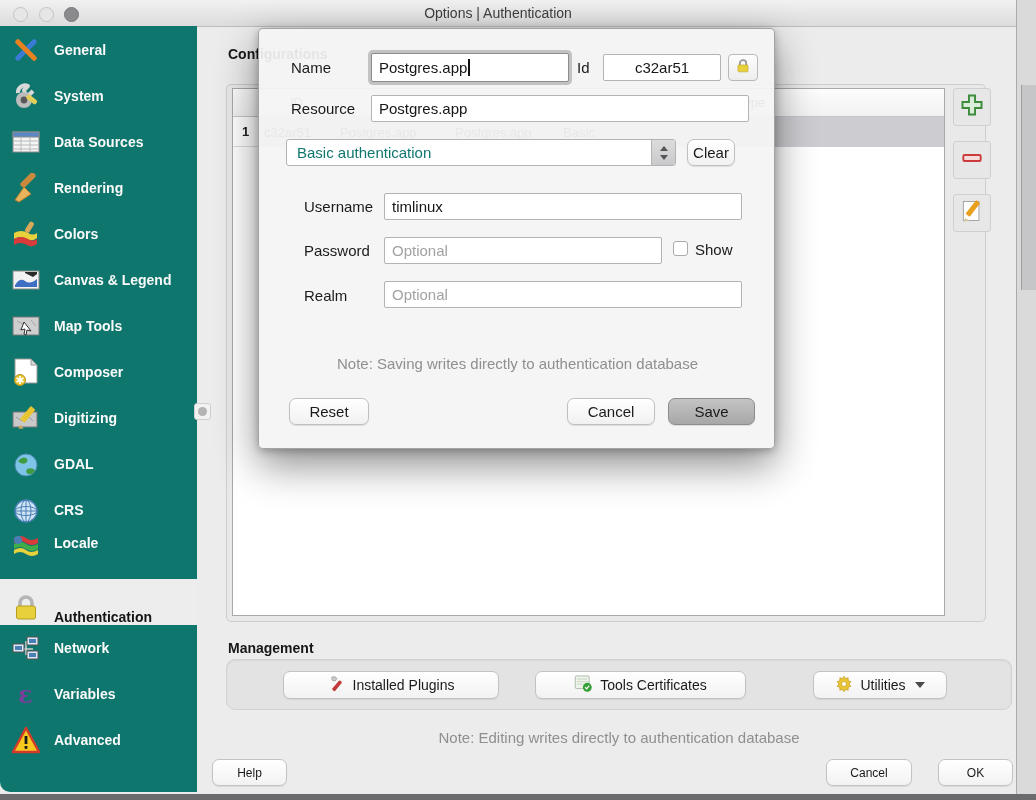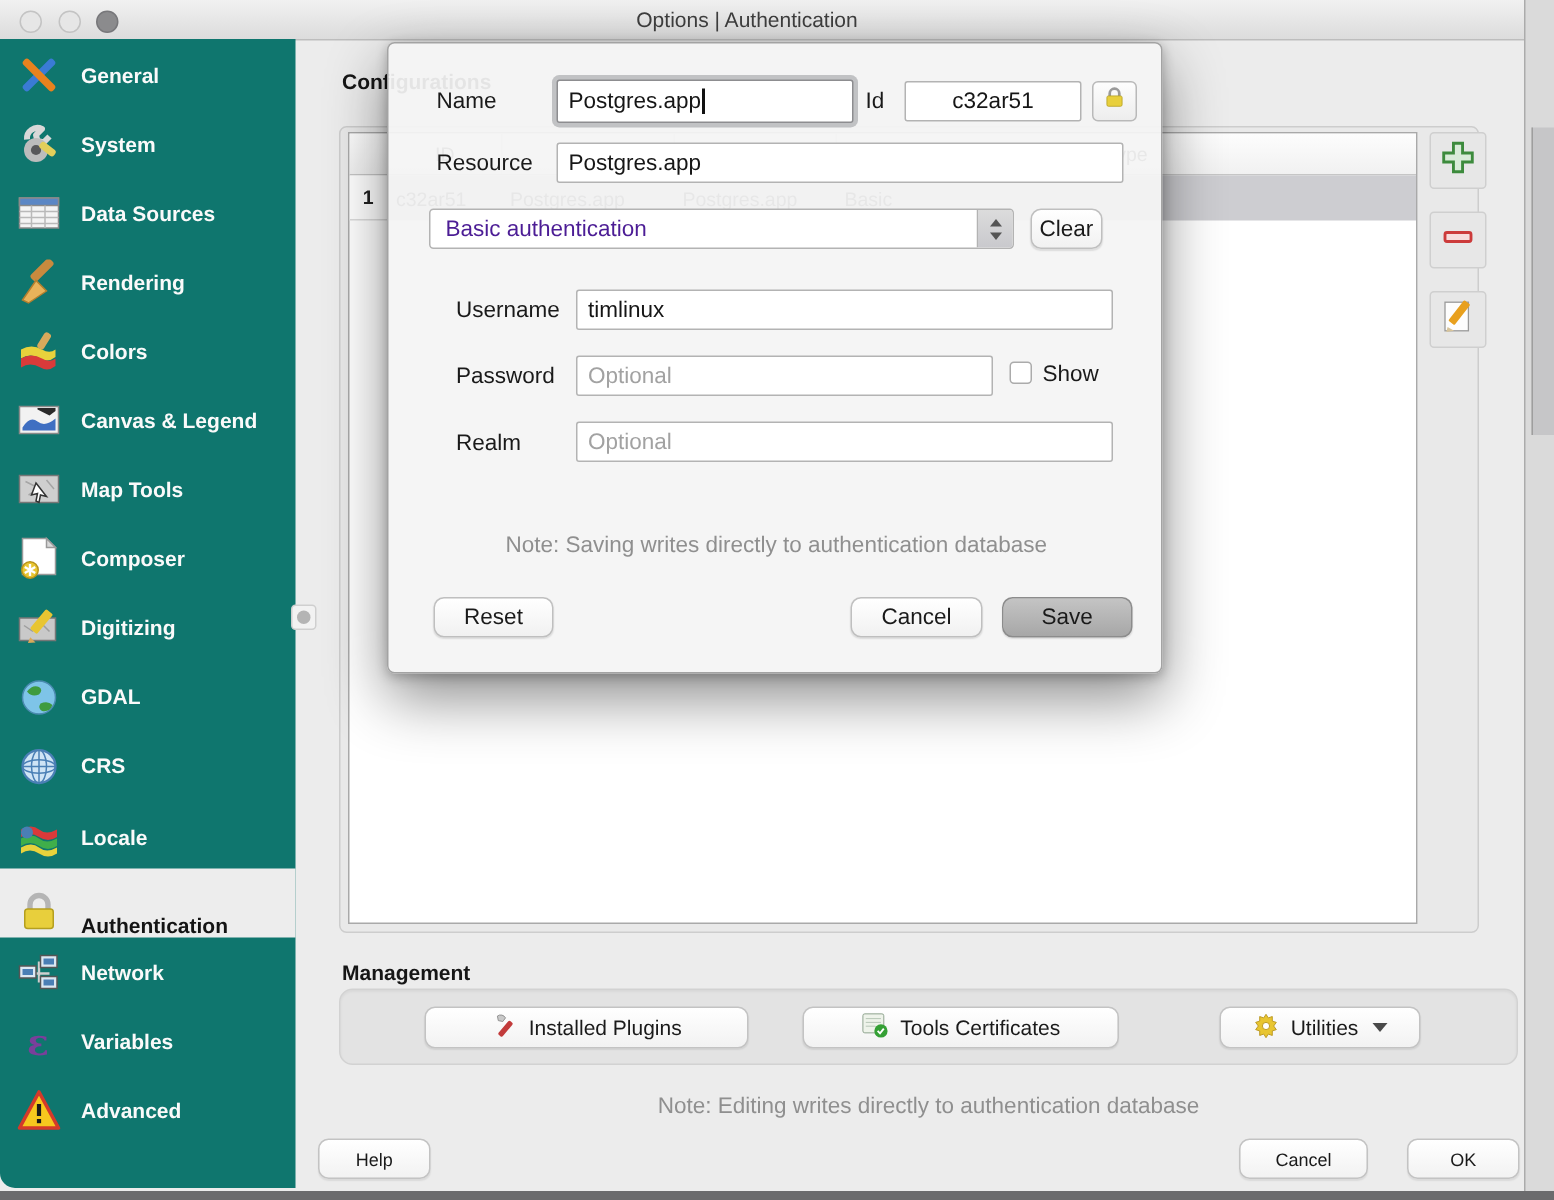--- a/index.html
+++ b/index.html
@@ -60,21 +60,21 @@
     border:1px solid rgba(158,158,158,0.95);border-radius:5px;box-sizing:border-box;
     box-shadow:0 16px 40px rgba(0,0,0,0.45),0 2px 8px rgba(0,0,0,0.25);z-index:50;}
   .m-lbl{position:absolute;font-size:15px;color:#1a1a1a;}
   .m-input{position:absolute;background:#ffffff;border:1px solid #b3b3b3;box-sizing:border-box;
     display:flex;align-items:center;padding-left:7px;font-size:15px;color:#161616;border-radius:2px;}
   .m-input.focus{border:1px solid #8d8d90;box-shadow:0 0 0 3px rgba(130,132,138,0.45);}
   .m-input .ph{color:#a2a2a2;}
   .caret{display:inline-block;width:1.5px;height:17px;background:#111;margin-left:1px;}
   .combo{position:absolute;left:27px;top:110px;width:390px;height:27px;background:#fff;border:1px solid #b3b3b3;
     border-radius:3px;box-sizing:border-box;display:flex;align-items:center;}
-  .combo-txt{flex:1;padding-left:10px;font-size:15px;color:#4c1d95;}
+  .combo-txt{flex:1;padding-left:10px;font-size:15px;color:#0f766e;}
   .combo-ctl{width:23px;height:25px;background:linear-gradient(#dcdcdc,#c9c9cd);border-left:1px solid #b3b3b3;
     border-radius:0 2px 2px 0;display:flex;align-items:center;justify-content:center;}
   .mbtn{position:absolute;height:27px;background:linear-gradient(#ffffff,#f1f1f1);border:1px solid #bfbfbf;
     border-radius:7px;box-sizing:border-box;display:flex;align-items:center;justify-content:center;
     font-size:15px;color:#1a1a1a;box-shadow:0 1px 1px rgba(0,0,0,0.1);}
   .mbtn.default{background:linear-gradient(#c4c4c4,#a7a7a7);border-color:#8c8c8c;}
   .lockbtn{position:absolute;left:469px;top:25px;width:30px;height:27px;background:linear-gradient(#fdfdfd,#ededed);
     border:1px solid #b9b9b9;border-radius:4px;box-sizing:border-box;display:flex;align-items:center;justify-content:center;}
   .chk{position:absolute;left:414px;top:212px;width:15px;height:15px;background:#fff;border:1px solid #ababab;
     border-radius:3px;box-sizing:border-box;}
@@ -219,21 +219,21 @@
           <svg width="30" height="30" viewBox="0 0 30 30">
             <circle cx="15" cy="16" r="11" fill="#cfe4f5" stroke="#4a7fb5" stroke-width="1.5"></circle>
             <ellipse cx="15" cy="16" rx="5" ry="11" fill="none" stroke="#4a7fb5"></ellipse>
             <ellipse cx="15" cy="16" rx="11" ry="4.5" fill="none" stroke="#4a7fb5"></ellipse>
             <path d="M4 16 h22 M15 5 v22" stroke="#4a7fb5"></path>
           </svg>
         </span>
       <span class="sb-lbl">CRS</span>
     </div>
 
-    <div class="sb-item" style="top:509px">
+    <div class="sb-item" style="top:494px">
       <span class="sb-ico">
           <svg width="30" height="30" viewBox="0 0 30 30">
             <path d="M3 10 q7 -4 12 0 t12 0 l0 5 q-6 4 -12 0 t-12 0 Z" fill="#d93a3a"></path>
             <path d="M3 16 q7 -4 12 0 t12 0 l0 5 q-6 4 -12 0 t-12 0 Z" fill="#3fae4a"></path>
             <path d="M3 22 q7 -4 12 0 t12 0 l0 4 q-6 4 -12 0 t-12 0 Z" fill="#e8d23c"></path>
             <circle cx="7" cy="12" r="4" fill="#4a7fb5"></circle>
           </svg>
         </span>
       <span class="sb-lbl">Locale</span>
     </div>

